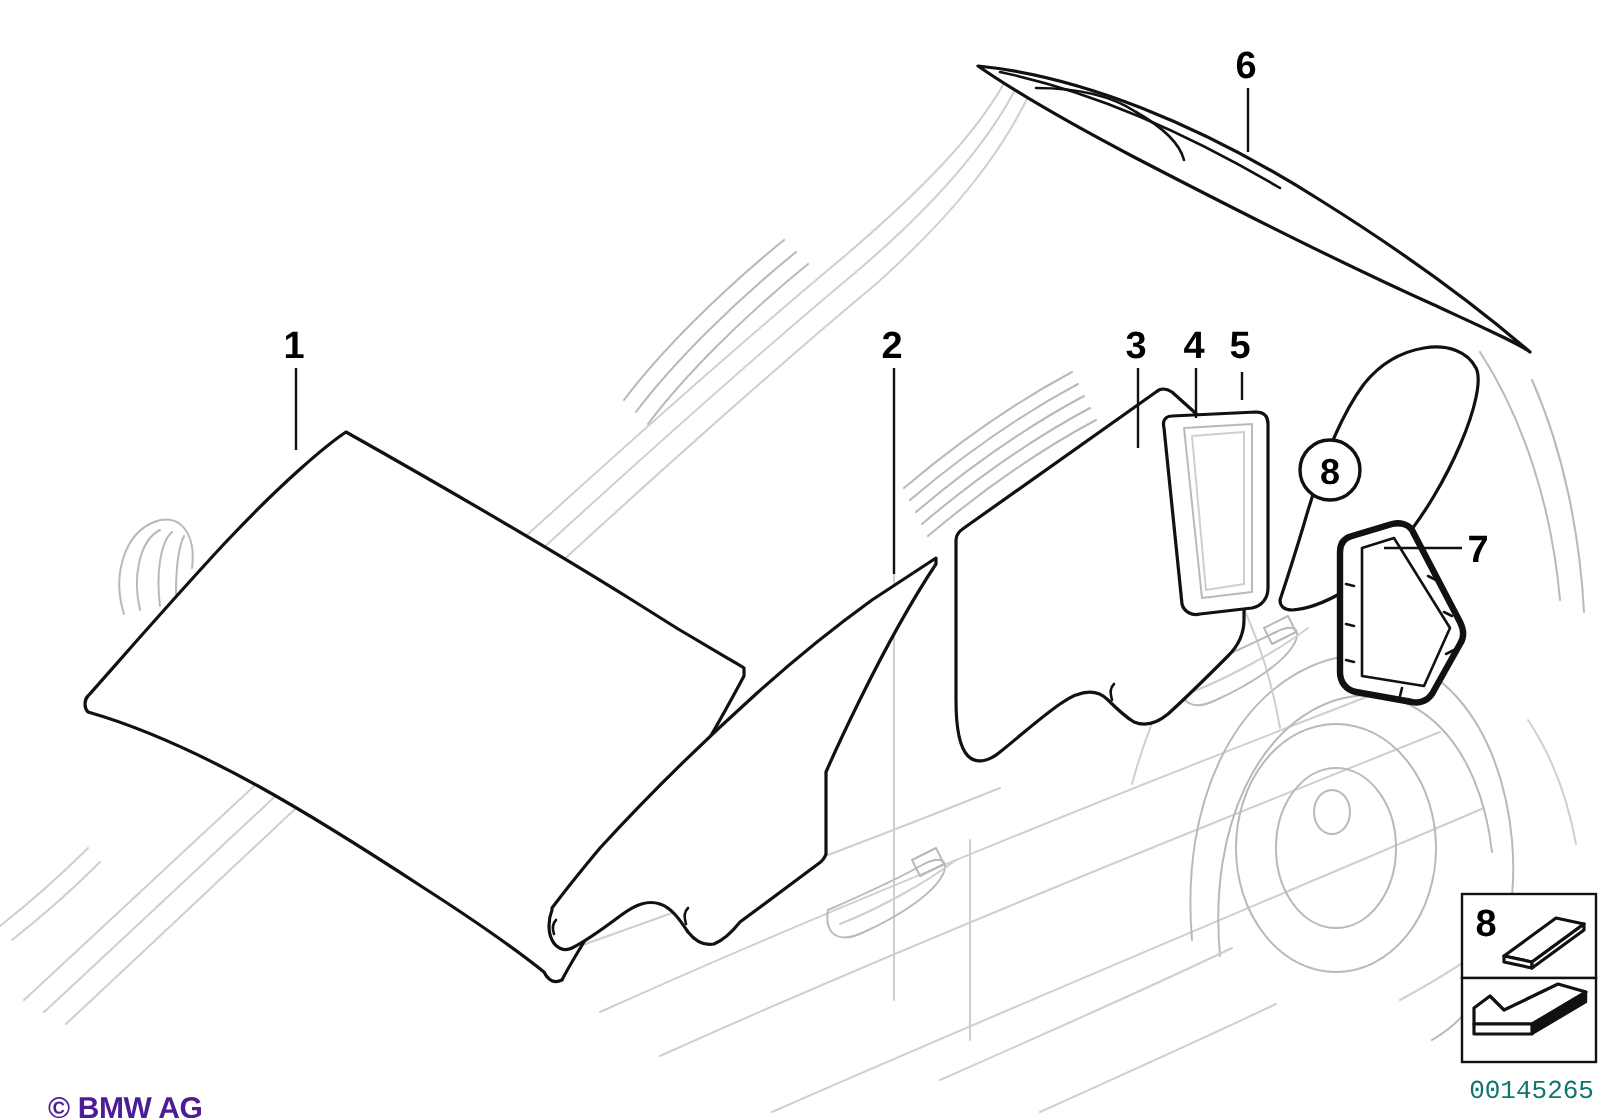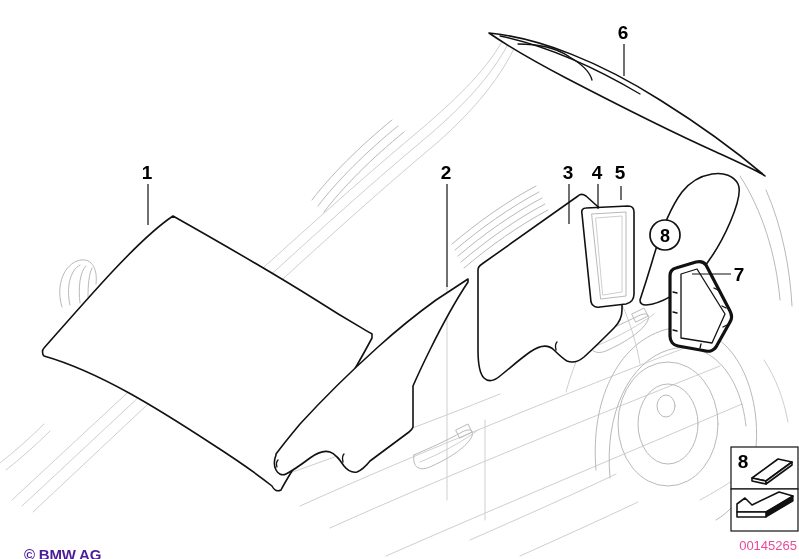--- a/index.html
+++ b/index.html
@@ -51,23 +51,23 @@
     font-weight: bold;
     color: #4c1d95;
     letter-spacing: -0.2px;
   }
   .partno {
     position: absolute;
     left: 721px;
     top: 538px;
     width: 76px;
     text-align: right;
-    font-family: Liberation Sans, sans-serif;
+    font-family: Liberation Mono, monospace;
     font-size: 13px;
-    color: #ec4899;
+    color: #0f766e;
   }
   .body-line {
     fill: none;
     stroke: #b9b9b9;
     stroke-width: 1;
     stroke-linecap: round;
     stroke-linejoin: round;
   }
   .body-line-faint {
     fill: none;

